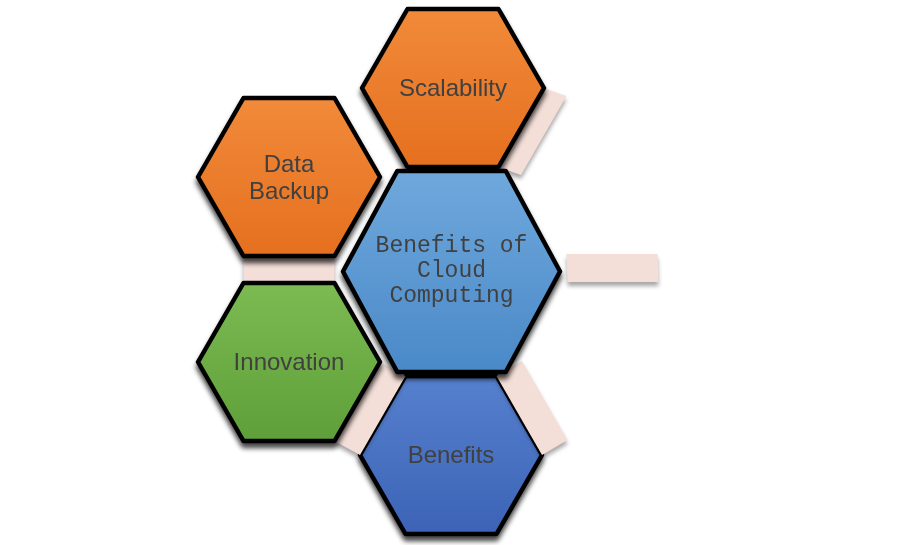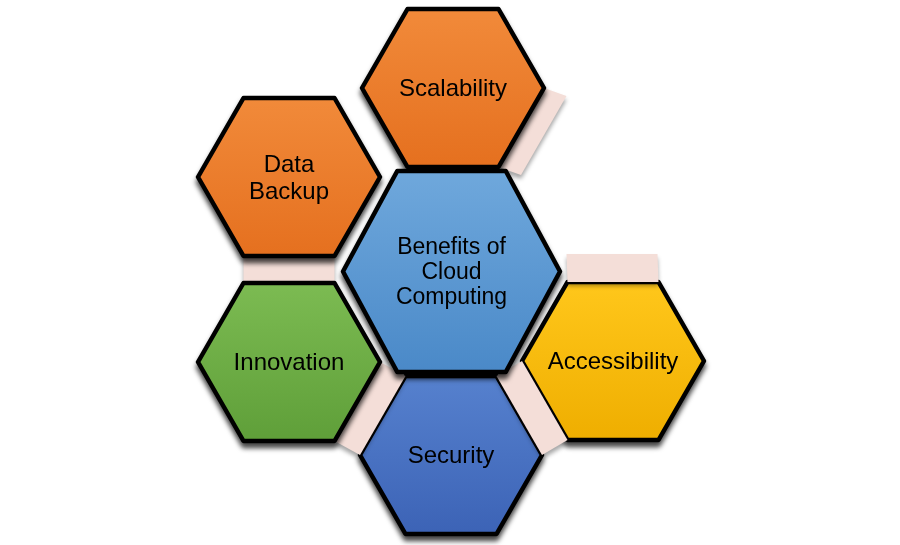--- a/index.html
+++ b/index.html
@@ -21,68 +21,54 @@
   }
   .hex .label {
     position: absolute;
     inset: 0;
     display: flex;
     align-items: center;
     justify-content: center;
     pointer-events: none;
   }
   .hex .label span {
-    color: #000000;
+    color: #404040;
     text-align: center;
     white-space: pre-line;
     font-size: 24px;
     line-height: 1.14;
   }
-  .hex.center .label span { font-size: 23px; line-height: 1.1; }
+  .hex.center .label span { font-size: 23px; line-height: 1.1; font-family: Liberation Mono, monospace; }
   .connectors {
     position: absolute;
     left: 0; top: 0;
     overflow: visible;
   }
   .connectors polygon {
     filter: drop-shadow(0px 4px 2px rgba(0,0,0,0.35));
   }
 </style>
 </head>
 <body>
 
 <div class="stage">
 
-  <div class="hex" style="left:510px; top:270px;">
-    <svg width="206" height="182" viewBox="0 0 206 182">
-      <defs>
-        <linearGradient id="gA" x1="0" y1="0" x2="0" y2="1">
-          <stop offset="0" stop-color="#ffc71b"></stop>
-          <stop offset="1" stop-color="#efae00"></stop>
-        </linearGradient>
-      </defs>
-      <polygon class="shape" fill="url(#gA)" points="12,91 57.5,12 148.5,12 194,91 148.5,170 57.5,170"></polygon>
-    </svg>
-    <div class="label">
-      <span>Accessibility</span>
-    </div>
-  </div>
 
   <div class="hex" style="left:348px; top:364px;">
     <svg width="206" height="182" viewBox="0 0 206 182">
       <defs>
         <linearGradient id="gSec" x1="0" y1="0" x2="0" y2="1">
           <stop offset="0" stop-color="#5681ce"></stop>
           <stop offset="1" stop-color="#3c63b6"></stop>
         </linearGradient>
       </defs>
       <polygon class="shape" fill="url(#gSec)" points="12,91 57.5,12 148.5,12 194,91 148.5,170 57.5,170"></polygon>
     </svg>
     <div class="label">
-      <span>Security</span>
+      <span>Benefits</span>
     </div>
   </div>
 
   <svg class="connectors" width="900" height="545" viewBox="0 0 900 545">
     <polygon points="544,88 566.5,96 521,175 498.5,167" fill="#f4ded8"></polygon>
     <polygon points="566.5,254 657.5,254 658.5,282 567.5,282" fill="#f4ded8"></polygon>
     <polygon points="522,361 567.5,440 542,455 496.5,376" fill="#f4ded8"></polygon>
     <polygon points="380,362 405.5,376 360,455 334.5,441" fill="#f4ded8"></polygon>
     <polygon points="243.5,256 334.5,256 334.5,283 243.5,283" fill="#f4ded8"></polygon>
   </svg>

